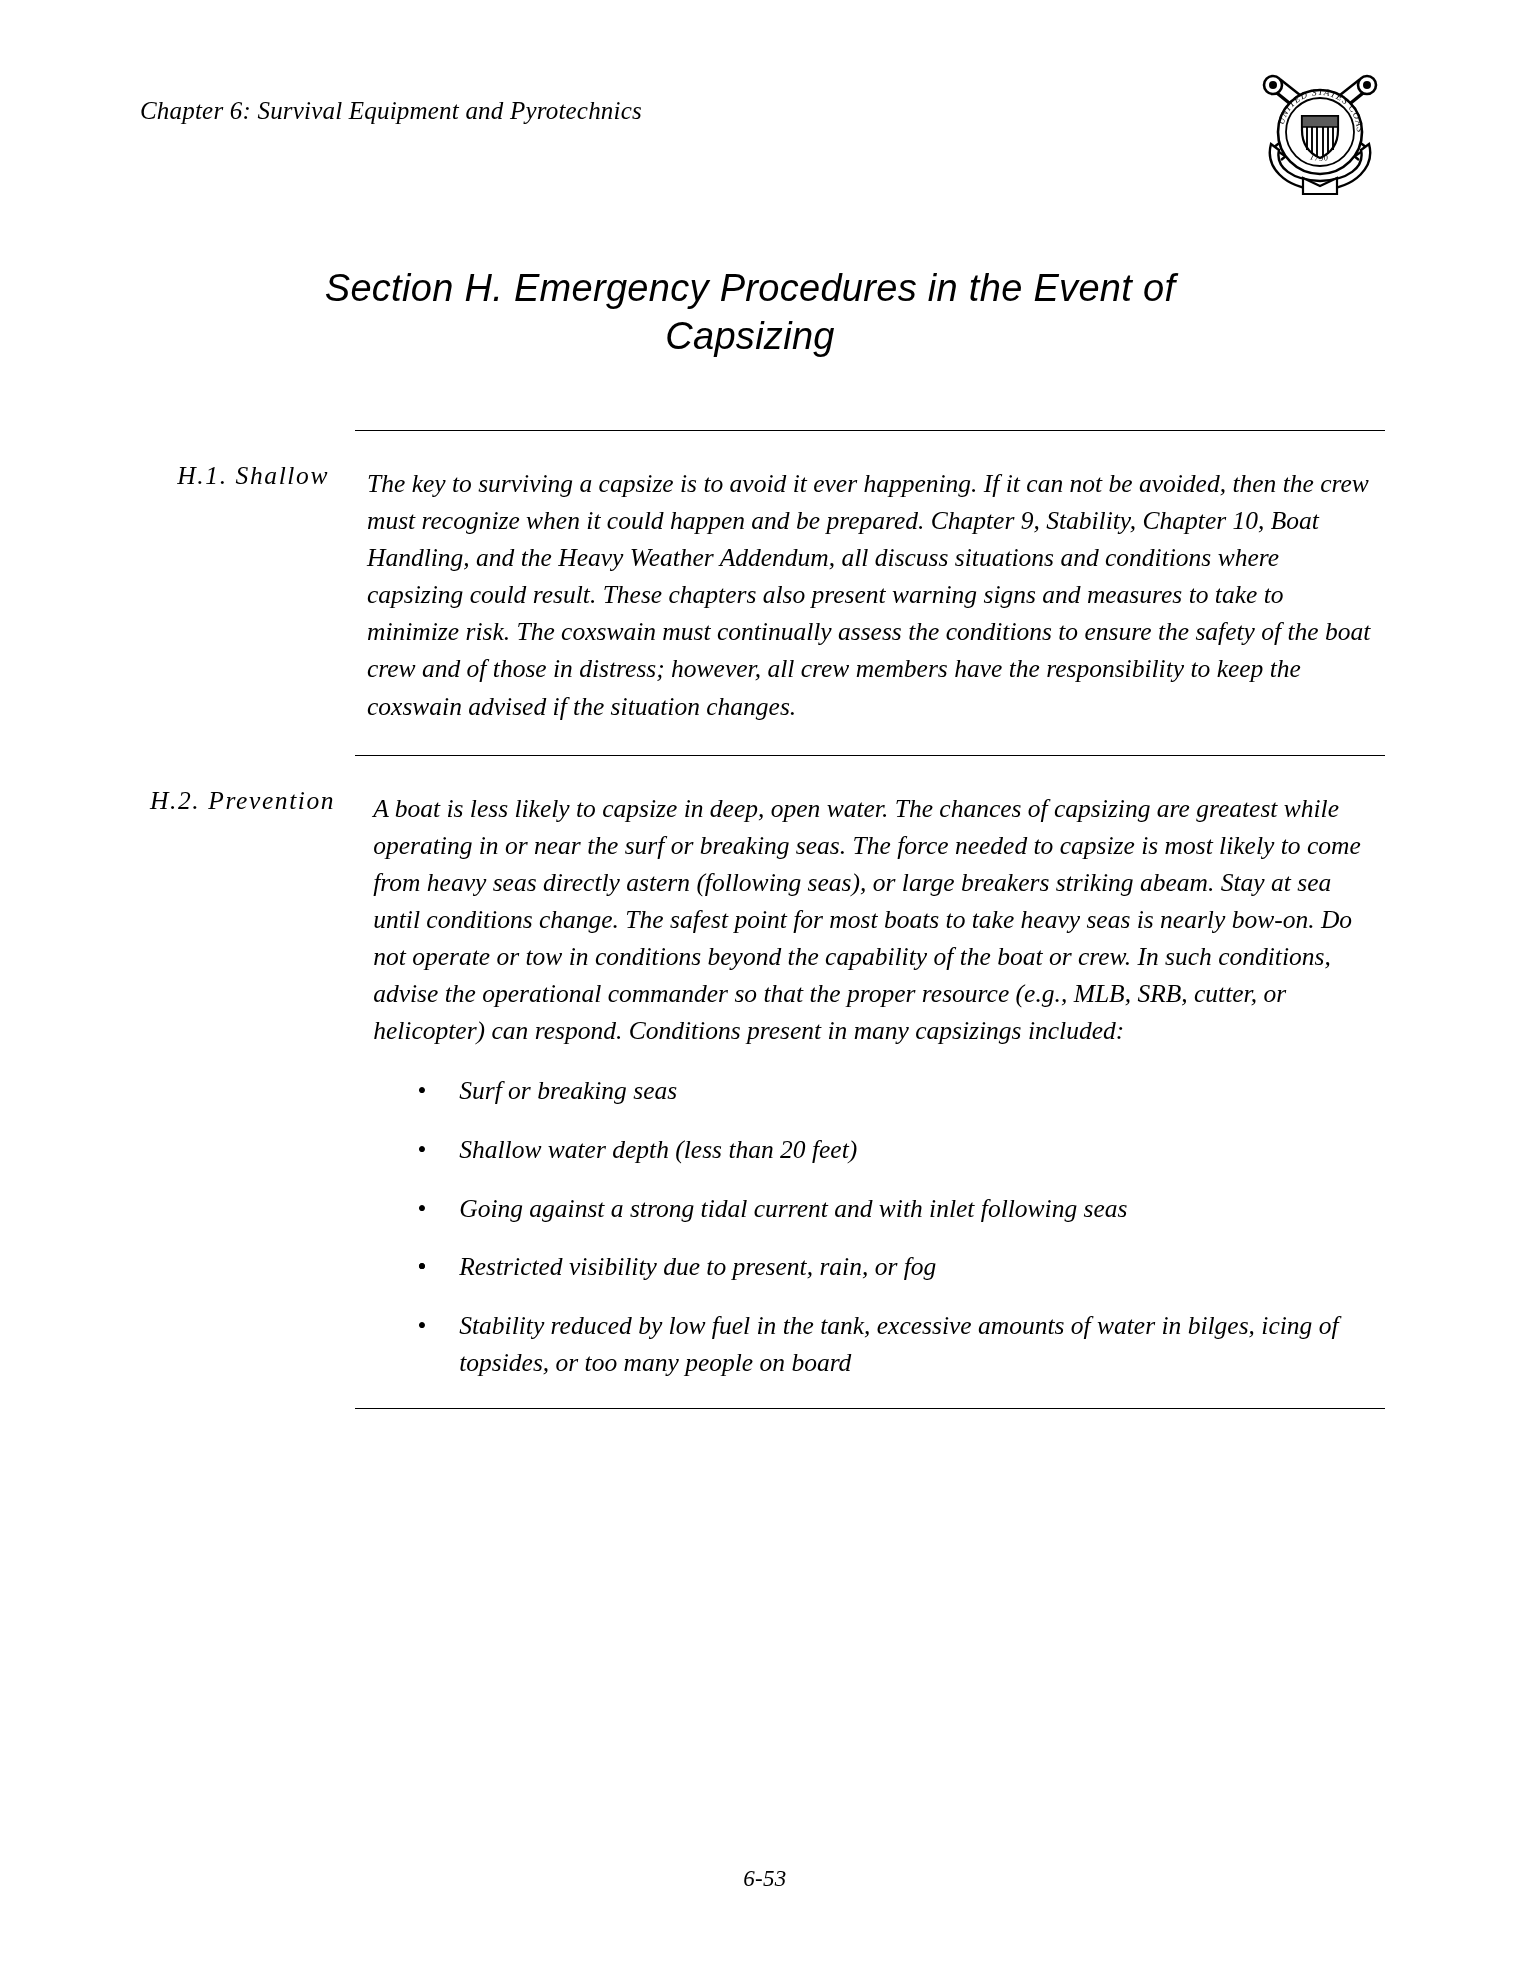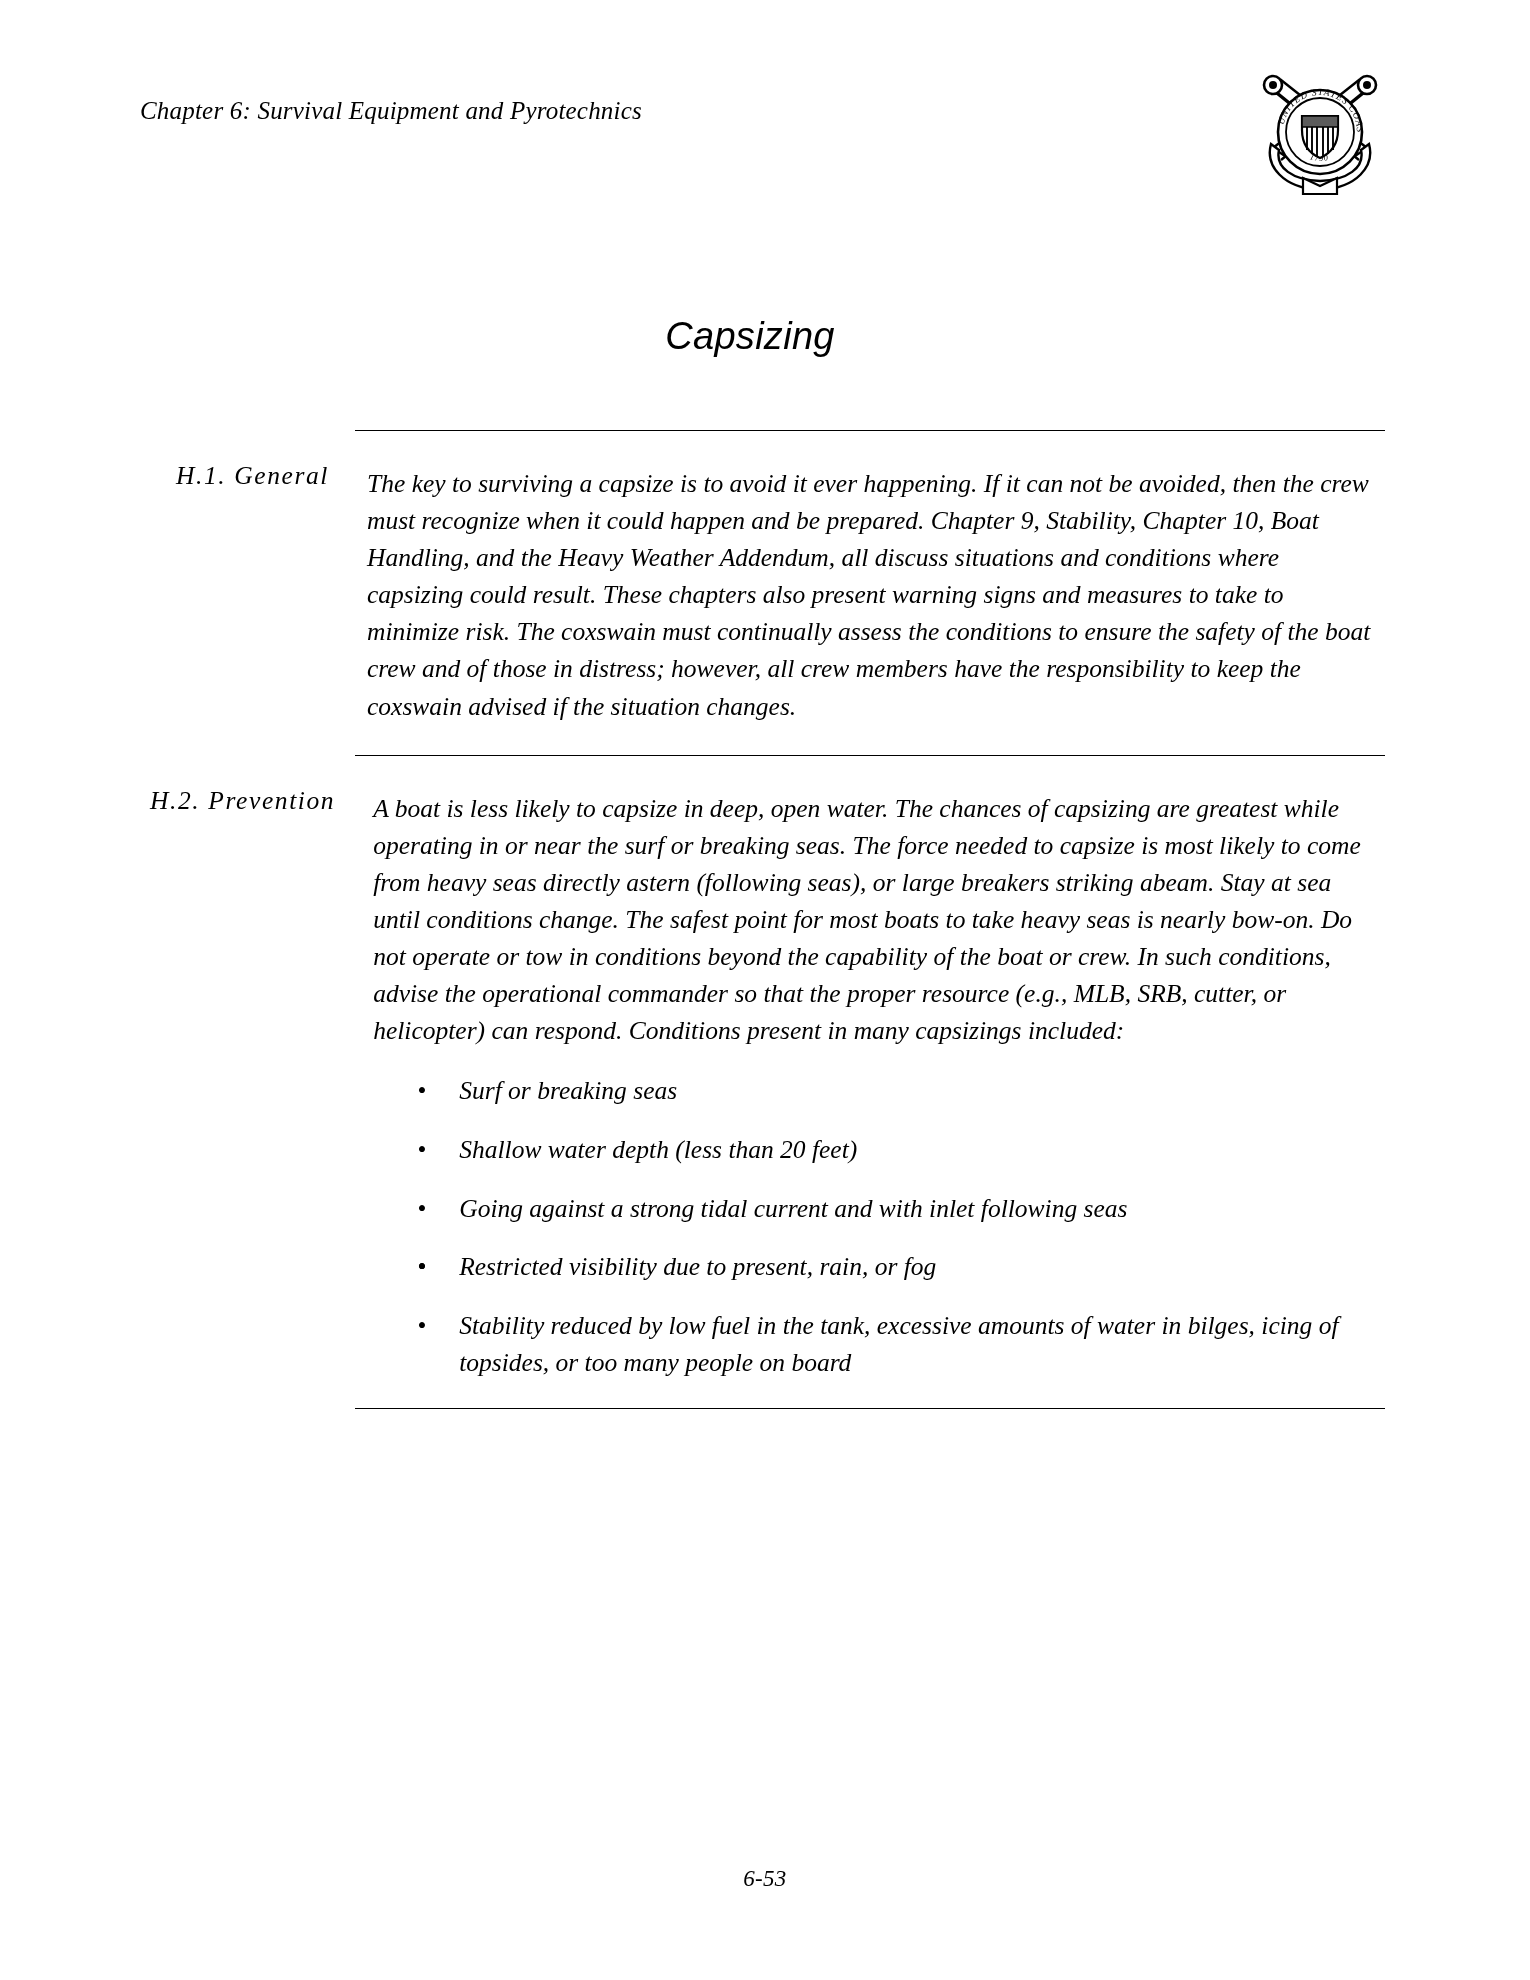--- a/index.html
+++ b/index.html
@@ -195,30 +195,31 @@
             <line x1="68" y1="61" x2="68" y2="90"></line>
             <line x1="73" y1="61" x2="73" y2="88"></line>
             <line x1="78" y1="61" x2="78" y2="84"></line>
           </g>
         </g>
       </svg>
     </div>
   </div>
 
   <h1 class="section-title">
+    <span>Section H.  Emergency Procedures in the Event of</span>
     <br>
     <span>Capsizing</span>
   </h1>
 
   <div class="content">
 
     <div class="rule"></div>
 
     <div class="row">
-      <div class="row-label">H.1.  General</div>
+      <div class="row-label">H.1.  Shallow</div>
       <div class="row-body">
         <p>The key to surviving a capsize is to avoid it ever happening.  If it can not be avoided, then the crew must recognize when it could happen and be prepared.  Chapter 9, Stability, Chapter 10, Boat Handling, and the Heavy Weather Addendum, all discuss situations and conditions where capsizing could result.  These chapters also present warning signs and measures to take to minimize risk.  The coxswain must continually assess the conditions to ensure the safety of the boat crew and of those in distress; however, all crew members have the responsibility to keep the coxswain advised if the situation changes.</p>
       </div>
     </div>
 
     <div class="rule"></div>
 
     <div class="row">
       <div class="row-label">H.2.  Prevention</div>
       <div class="row-body">

